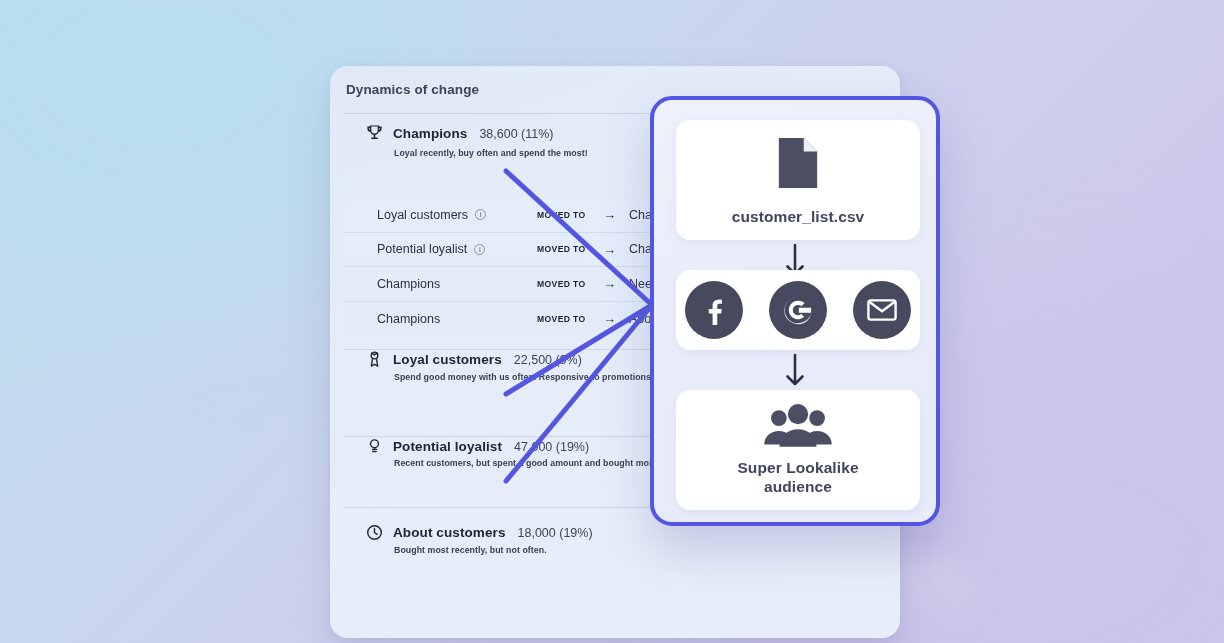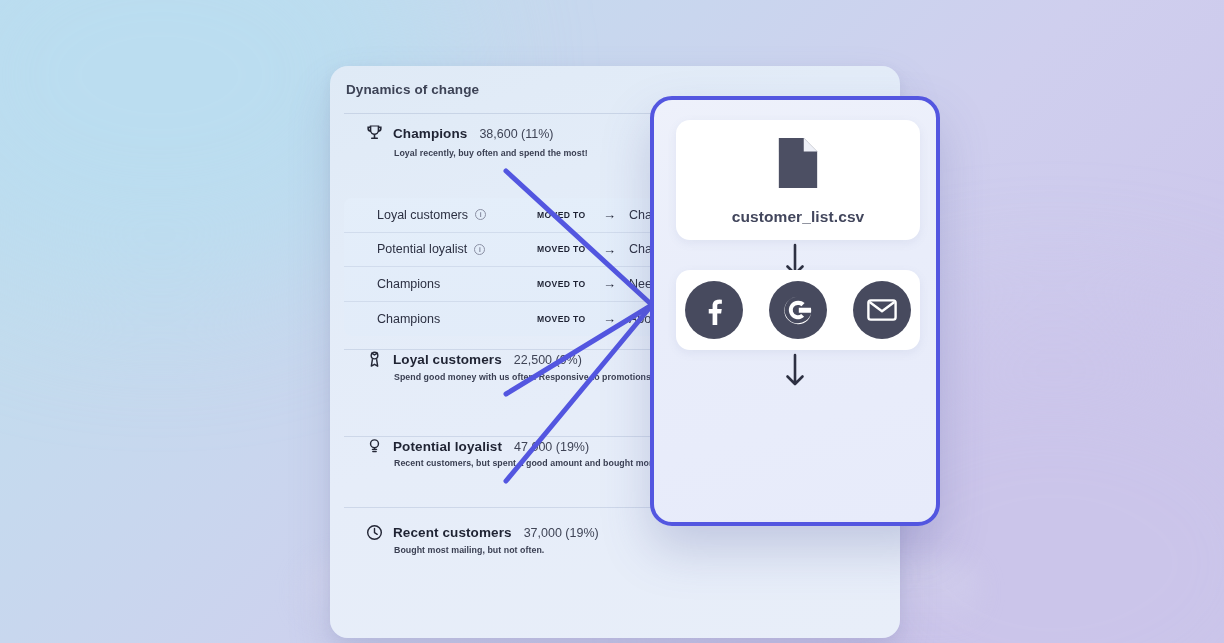--- a/index.html
+++ b/index.html
@@ -391,24 +391,24 @@
   <div class="seg-divider" style="top:441px;"></div>
 
   <div class="segment">
     <div class="seg-head" style="top:457px;">
       <span class="seg-icon">
         <svg viewBox="0 0 24 24" width="19" height="19" fill="none" stroke="currentColor" stroke-width="1.8">
           <circle cx="12" cy="12" r="8.6"></circle>
           <path d="M12 7v5.3l3.4 2" stroke-linecap="round" stroke-linejoin="round"></path>
         </svg>
       </span>
-      <span class="seg-name">Recent customers</span>
-      <span class="seg-count">37,000 (19%)</span>
-    </div>
-    <div class="seg-desc" style="top:479px;">Bought most mailing, but not often.</div>
+      <span class="seg-name">About customers</span>
+      <span class="seg-count">18,000 (19%)</span>
+    </div>
+    <div class="seg-desc" style="top:479px;">Bought most recently, but not often.</div>
   </div>
 
 </div>
 
 <svg class="connectors">
   <g stroke="#5356e0" stroke-width="5" fill="none" stroke-linecap="round">
     <path d="M506 171 L652 305"></path>
     <path d="M506 394 L652 305"></path>
     <path d="M506 481 L652 305"></path>
   </g>
@@ -450,14 +450,30 @@
       </svg>
     </span>
   </div>
 
   <span class="ov-arrow a2">
     <svg viewBox="0 0 24 34" width="24" height="34" fill="none" stroke="#2d3042" stroke-width="2.6" stroke-linecap="round" stroke-linejoin="round">
       <path d="M12 2v28M4.5 23.5 12 31l7.5-7.5"></path>
     </svg>
   </span>
 
+  <div class="ov-card audience">
+    <span>
+      <svg viewBox="0 0 64 40" width="72" height="45" fill="#4c4f63">
+        <circle cx="15" cy="12.5" r="7"></circle>
+        <path d="M2 36c0-7.2 5.8-12 13-12s13 4.8 13 12z"></path>
+        <circle cx="49" cy="12.5" r="7"></circle>
+        <path d="M36 36c0-7.2 5.8-12 13-12s13 4.8 13 12z"></path>
+        <circle cx="32" cy="9" r="9"></circle>
+        <path d="M15.5 38c0-9.2 7.4-15.5 16.5-15.5S48.5 28.8 48.5 38z"></path>
+      </svg>
+    </span>
+    <div class="ov-caption aud-cap">
+      <span>Super Lookalike</span><br>
+      <span>audience</span>
+    </div>
+  </div>
 
 </div>
 
 </body></html>

